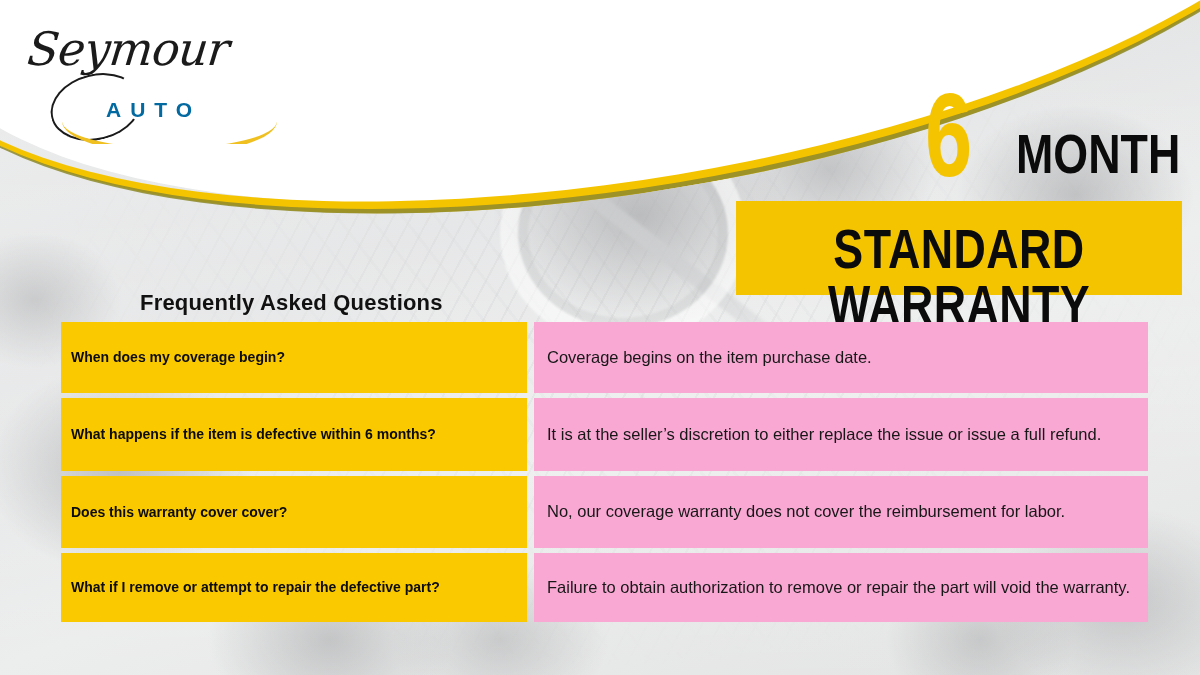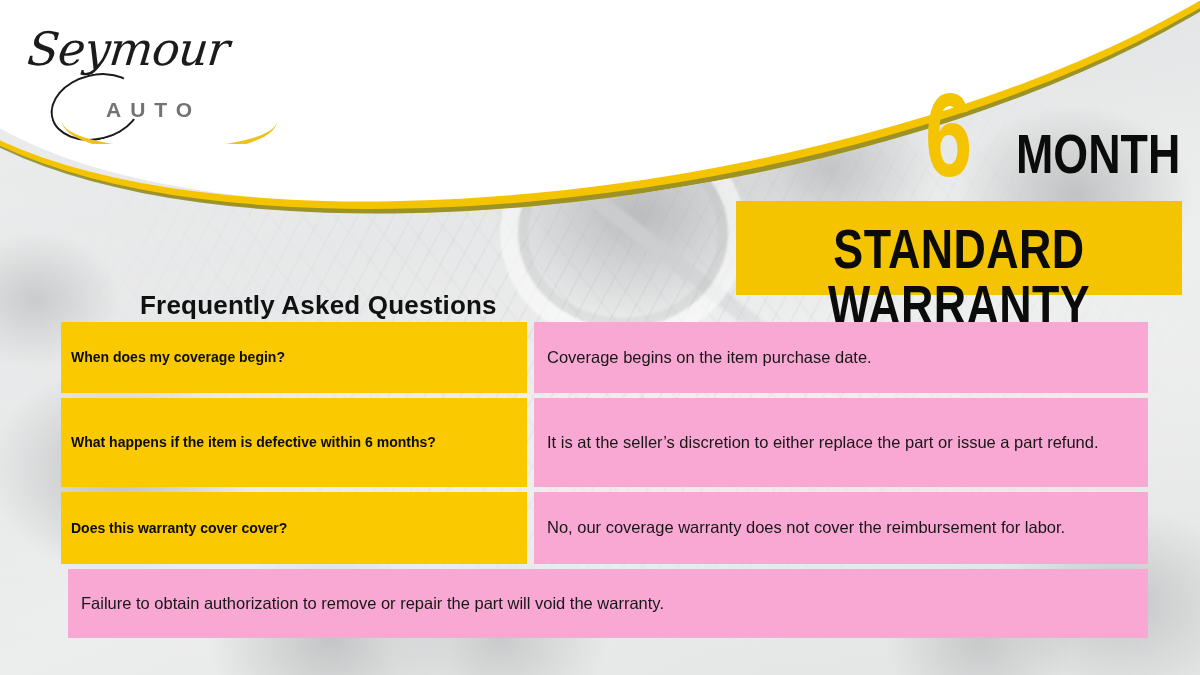--- a/index.html
+++ b/index.html
@@ -53,21 +53,21 @@
     border-radius:0 0 100% 100%/0 0 100% 100%;
     border-bottom:5px solid #8d8a2c;opacity:.85;
     transform:rotate(-9.5deg);transform-origin:left bottom;}
 
   
   .logo{position:absolute;left:22px;top:18px;width:230px;height:110px;}
   .logo-script{position:absolute;left:6px;top:4px;font-family:"DejaVu Serif",serif;
     font-style:italic;font-weight:400;font-size:46px;color:#1b1b1b;letter-spacing:-1px;
     transform:skewX(-6deg);}
   .logo-auto{position:absolute;left:84px;top:80px;font-family:"Liberation Sans",sans-serif;
-    font-weight:700;font-size:21px;color:#737373;letter-spacing:9px;}
+    font-weight:700;font-size:21px;color:#0369a1;letter-spacing:9px;}
   .logo-swoosh{position:absolute;left:40px;top:104px;width:215px;height:22px;overflow:hidden;}
   .logo-swoosh::after{content:"";position:absolute;left:0;top:-34px;width:215px;height:60px;
     border-radius:50%;border-bottom:6px solid #f0c020;}
   .logo-loop{position:absolute;left:28px;top:56px;width:88px;height:62px;border-radius:50%;
     border:2.2px solid #1b1b1b;border-right-color:transparent;transform:rotate(-14deg);}
 
   
   .six{position:absolute;left:925px;top:76px;font-family:"Liberation Sans",sans-serif;
     font-weight:700;font-size:118px;line-height:1;color:#f5c400;
     transform:scaleX(.72);transform-origin:left top;letter-spacing:-2px;}
@@ -76,38 +76,38 @@
     transform:scaleX(.80);transform-origin:left top;letter-spacing:0px;}
 
   
   .warranty-band{position:absolute;left:736px;top:201px;width:446px;height:94px;background:#f5c400;}
   .warranty-text{position:absolute;left:0;right:0;top:20px;text-align:center;
     font-family:"Liberation Sans",sans-serif;font-weight:700;font-size:56px;line-height:1;
     color:#0b0b0b;transform:scaleX(.80);letter-spacing:.5px;}
 
   
   .faq-title{position:absolute;left:140px;top:290px;font-family:"Liberation Sans",sans-serif;
-    font-weight:700;font-size:26px;color:#111;letter-spacing:.2px;}
+    font-weight:700;font-size:22px;color:#111;letter-spacing:.2px;}
 
   
   .faq-table{position:absolute;left:61px;top:322px;width:1087px;}
   .faq-row{display:flex;align-items:stretch;margin-bottom:5px;}
   .faq-row:last-child{margin-bottom:0;}
   .faq-q{width:466px;background:#fc0;background:#fbc900;box-sizing:border-box;
     padding:14px 10px 14px 10px;display:flex;align-items:center;}
   .faq-q span{font-family:"Liberation Sans",sans-serif;font-weight:700;font-size:14px;
     line-height:1.30;color:#0c0c0c;}
   .faq-gap{width:7px;background:transparent;}
   .faq-a{flex:1;background:#f9a8d4;box-sizing:border-box;
     padding:14px 12px 14px 13px;display:flex;align-items:center;}
   .faq-a span{font-family:"Liberation Sans",sans-serif;font-weight:400;font-size:16.5px;
     line-height:1.32;color:#171717;text-align:justify;display:block;width:100%;}
 
   .r1 .faq-q,.r1 .faq-a{height:71px;}
-  .r2 .faq-q,.r2 .faq-a{height:89px;align-items:center;}
+  .r2 .faq-q,.r2 .faq-a{height:73px;align-items:center;}
   .r3 .faq-q,.r3 .faq-a{height:72px;}
   .r4 .faq-q,.r4 .faq-a{height:69px;}
 </style>
 </head>
 <body>
 
 <div class="slide">
 
   <div class="bg">
     <div class="bg-photo"></div>
@@ -150,35 +150,38 @@
         <span>Coverage begins on the item purchase date.</span>
       </div>
     </div>
 
     <div class="faq-row r2">
       <div class="faq-q">
         <span>What happens if the item is defective within 6 months?</span>
       </div>
       <div class="faq-gap"></div>
       <div class="faq-a">
-        <span>It is at the seller’s discretion to either replace the part or issue a part refund.</span>
+        <span>It is at the seller’s discretion to either replace the issue or issue a full refund.</span>
       </div>
     </div>
 
     <div class="faq-row r3">
       <div class="faq-q">
         <span>Does this warranty cover cover?</span>
       </div>
       <div class="faq-gap"></div>
       <div class="faq-a">
         <span>No, our coverage warranty does not cover the reimbursement for labor.</span>
       </div>
     </div>
 
     <div class="faq-row r4">
+      <div class="faq-q">
+        <span>What if I remove or attempt to repair the defective part?</span>
+      </div>
       <div class="faq-gap"></div>
       <div class="faq-a">
         <span>Failure to obtain authorization to remove or repair the part will void the warranty.</span>
       </div>
     </div>
 
   </div>
 
 </div>
 

